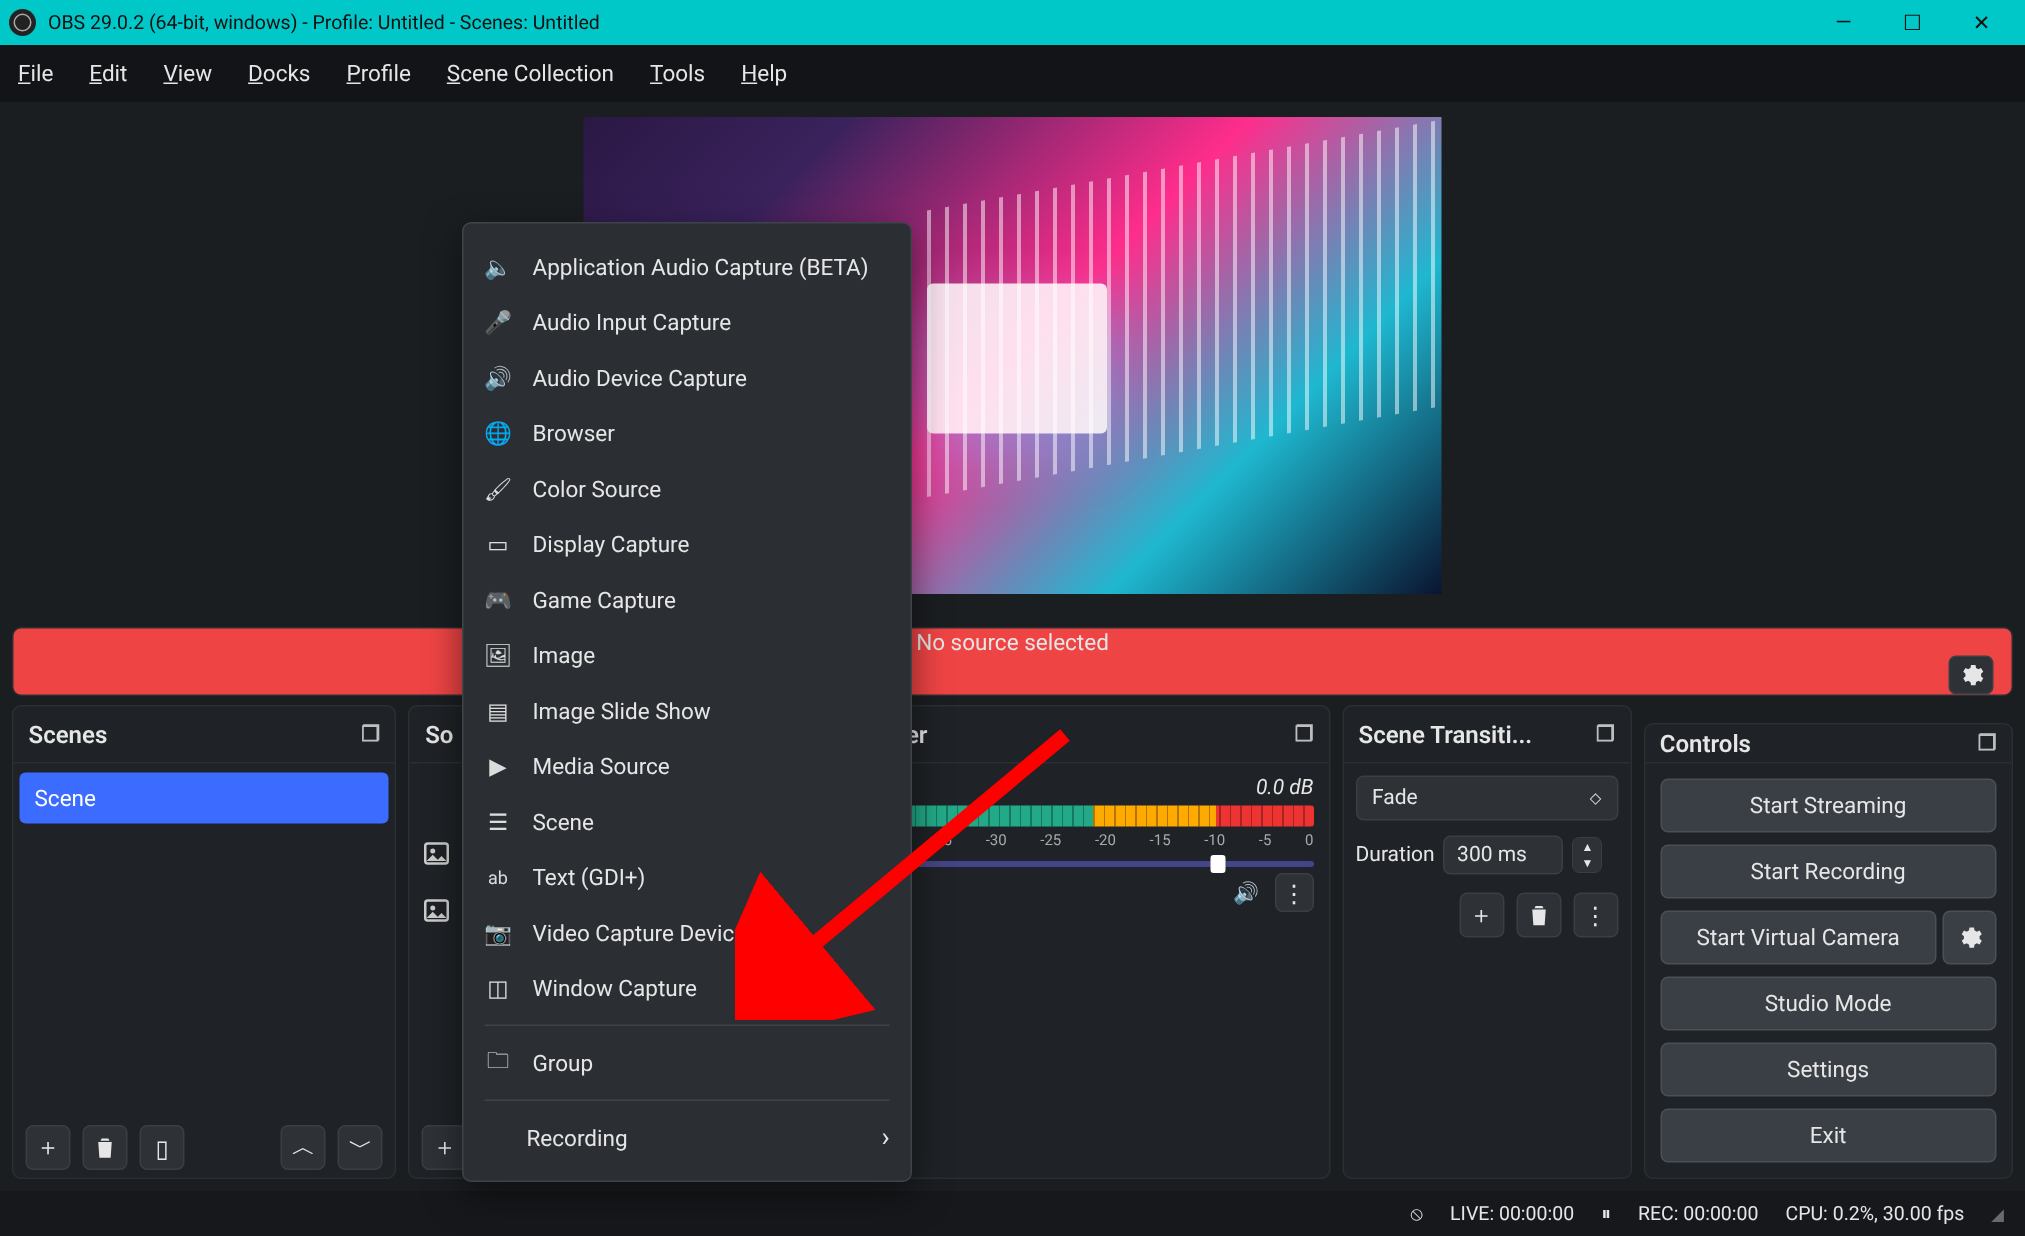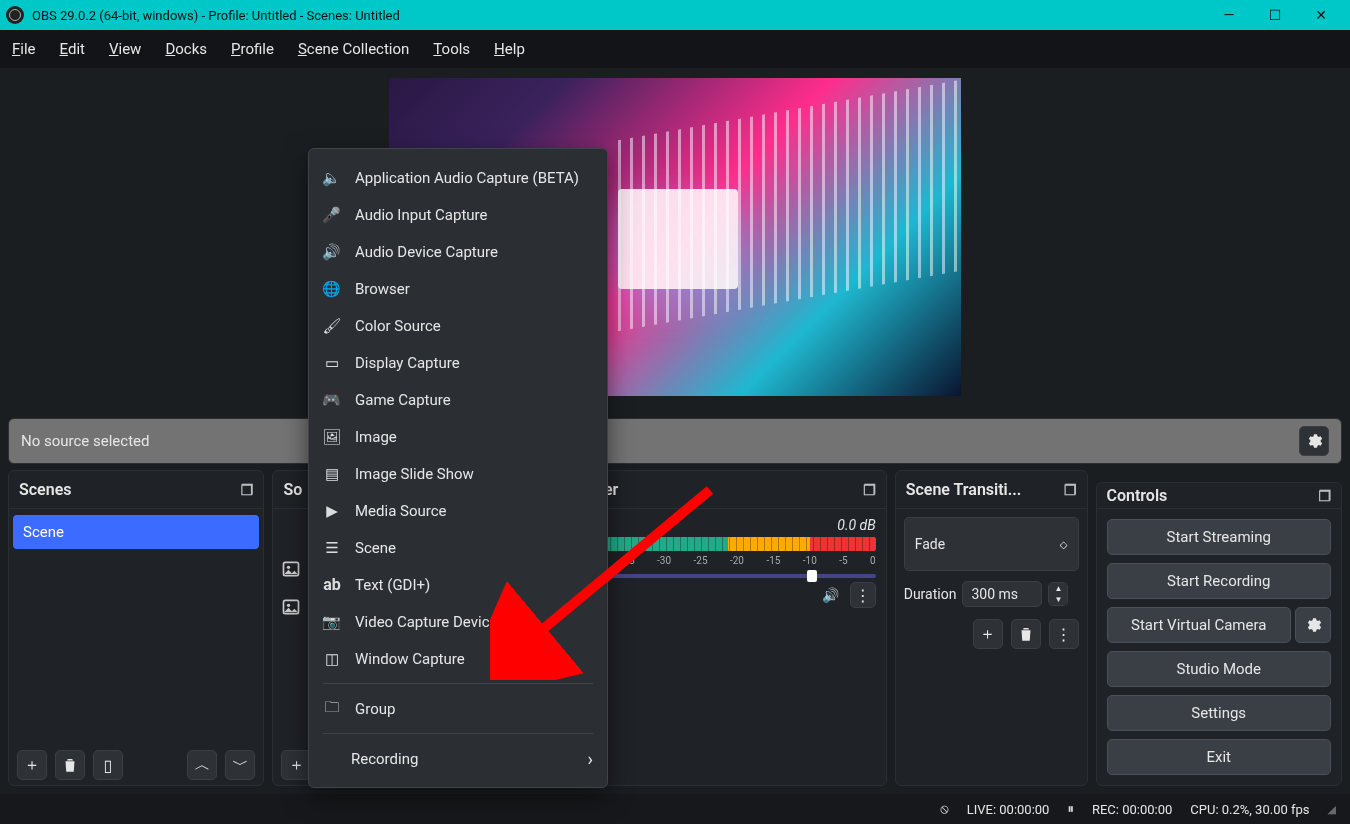--- a/index.html
+++ b/index.html
@@ -64,23 +64,24 @@
   .preview-img::after {
     content:"";position:absolute;right:0;top:10%;width:60%;height:60%;background:repeating-linear-gradient(90deg,#fff 0 3px,transparent 3px 12px);opacity:.5;transform:skewY(-10deg);
   }
   .selection-bar {
     border: 1px solid #2b2f34;
     height: 46px;
     display: flex;
     align-items: center;
     padding: 0 12px;
     font-size: 15px;
-    background: #737373;
+    background: #ef4444;
     border-radius: 6px;
     margin: 6px 8px 6px 8px;
+    flex-direction: column;
   }
   .selection-bar .gear { margin-left: auto; }
   .panels {
     display: flex;
     gap: 8px;
     padding: 0 8px;
     height: 316px;
   }
   .panel {
     background: #1f2226;
@@ -123,21 +124,21 @@
   }
   .mixer-body{padding:8px 10px;font-size:14px;}
   .mixer-row{display:flex;justify-content:space-between;margin-bottom:4px;font-style:italic;}
   .meter{height:14px;background:linear-gradient(90deg,#2a8 0 55%,#fa0 55% 80%,#e33 80%);border-radius:2px;position:relative;}
   .meter::after{content:"";position:absolute;inset:0;background:repeating-linear-gradient(90deg,transparent 0 6px,#000 6px 7px);opacity:.3;}
   .ticks{font-size:10px;color:#aaa;display:flex;justify-content:space-between;margin-top:4px;}
   .slider{height:4px;background:#448;border-radius:2px;margin-top:8px;position:relative;}
   .slider::after{content:"";position:absolute;right:18%;top:-4px;width:10px;height:12px;background:#fff;border-radius:2px;}
   .vol-icons{float:right;margin-top:4px;display:flex;gap:10px;align-items:center;}
   .trans-body{padding:8px;font-size:14px;}
-  .sel{background:#2e3237;border:1px solid #3a3f45;border-radius:5px;padding:18px 10px;display:flex;justify-content:space-between;align-items:center;}
+  .sel{background:#2e3237;border:1px solid #3a3f45;border-radius:5px;padding:6px 10px;display:flex;justify-content:space-between;align-items:center;}
   .dur-row{display:flex;gap:6px;align-items:center;margin-top:10px;}
   .dur-val{background:#2e3237;border:1px solid #3a3f45;border-radius:5px;padding:4px 8px;width:80px;text-align:left;}
   .spin{display:flex;flex-direction:column;border:1px solid #3a3f45;border-radius:5px;}
   .spin div{font-size:8px;padding:1px 5px;background:#2e3237;}
   .trans-bot{display:flex;gap:8px;margin-top:12px;justify-content:flex-end;}
   .ctl-body{display:flex;flex-direction:column;gap:8px;padding:10px;justify-content:flex-end;}
   .big-btn{background:#3a3f45;border:1px solid #4a5057;border-radius:5px;height:36px;display:flex;align-items:center;justify-content:center;font-size:15px;}
   .ctl-row{display:flex;gap:4px;}
   .ctl-row .big-btn:first-child{flex:1;}
   .gear-btn{width:36px;}
@@ -389,21 +390,21 @@
     </div>
   <div class="ctx-item">
       <span class="ic">▶</span>
       <span>Media Source</span>
     </div>
   <div class="ctx-item">
       <span class="ic">☰</span>
       <span>Scene</span>
     </div>
   <div class="ctx-item">
-      <span class="ic" style="font-weight:bold;font-size:16px;">ab</span>
+      <span class="ic" style="font-weight:normal;font-size:12px;">ab</span>
       <span>Text (GDI+)</span>
     </div>
   <div class="ctx-item">
       <span class="ic">📷</span>
       <span>Video Capture Device</span>
     </div>
   <div class="ctx-item">
       <span class="ic">◫</span>
       <span>Window Capture</span>
     </div>

